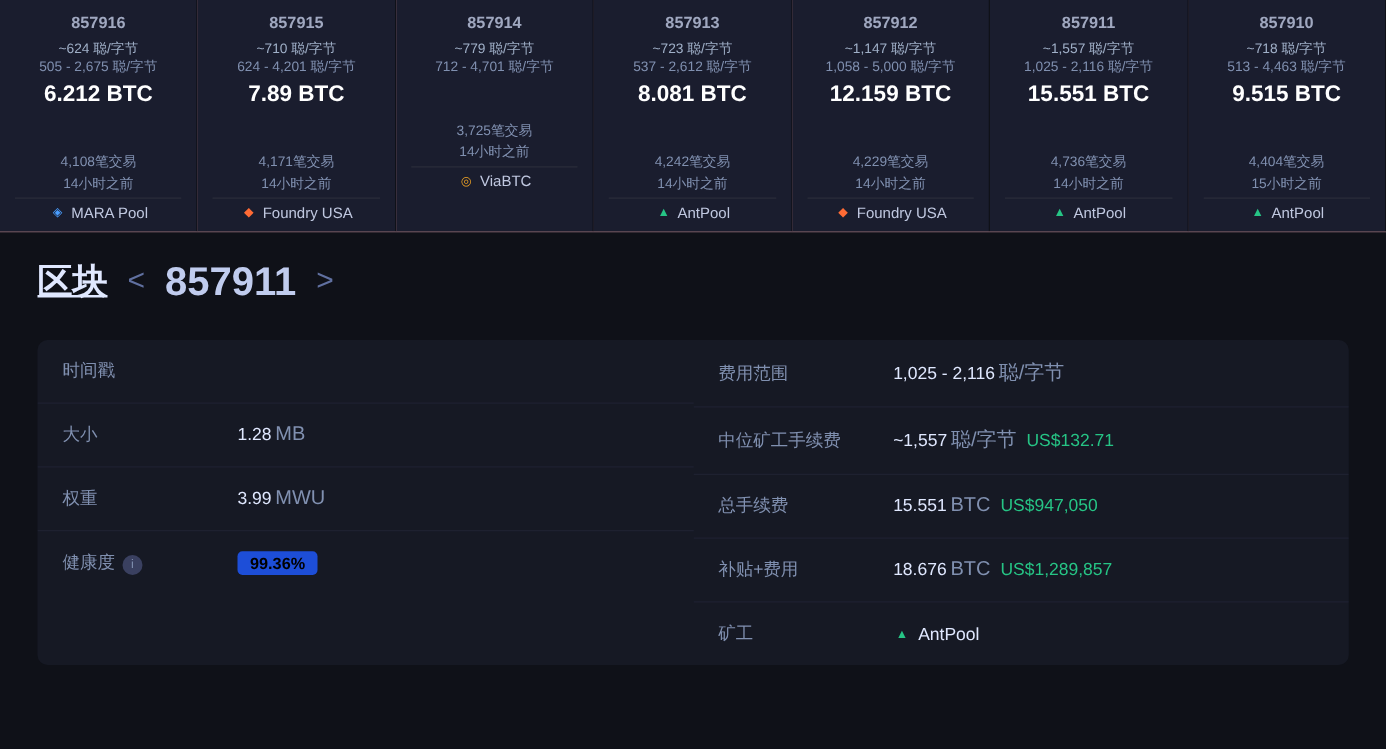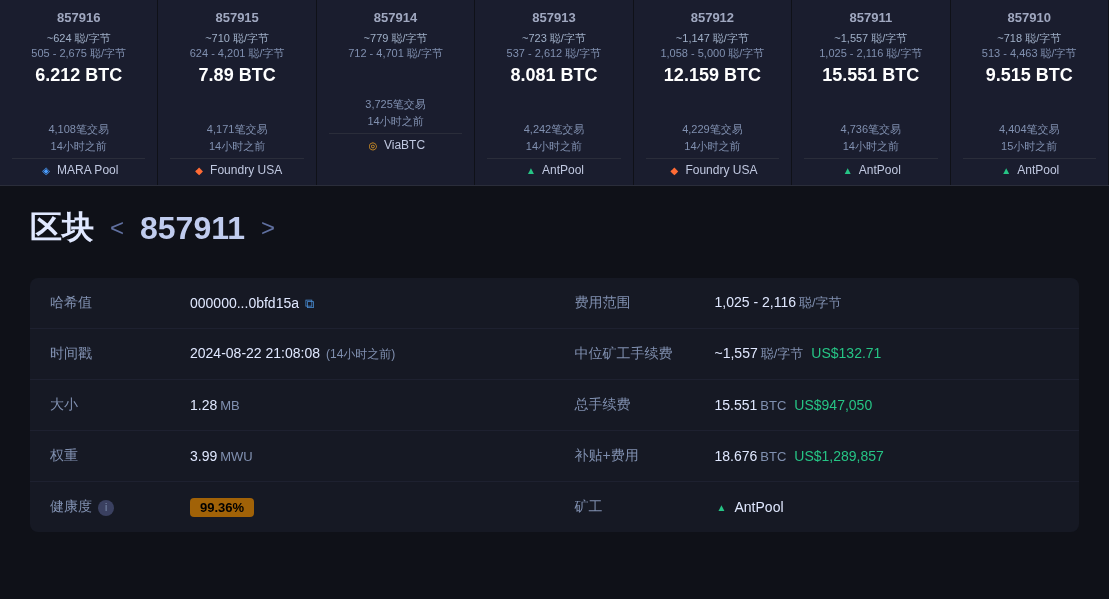--- a/index.html
+++ b/index.html
@@ -108,23 +108,24 @@
       background: #0f1118;
       padding: 20px 30px;
     }
     .block-title {
       display: flex;
       align-items: center;
       gap: 12px;
       margin-bottom: 28px;
     }
     .block-title-text {
-      font-size: 32px;
+      font-size: 28px;
       font-weight: 700;
       color: #e0e8ff;
+      text-decoration: underline;
     }
     .block-title-num {
       font-size: 32px;
       font-weight: 700;
       color: #c0ccee;
     }
     .nav-btn {
       background: none;
       border: none;
       color: #6070a0;
@@ -154,34 +155,34 @@
       font-size: 14px;
       min-width: 140px;
       flex-shrink: 0;
     }
     .detail-value {
       color: #e0e8ff;
       font-size: 14px;
     }
     .detail-value .unit {
       color: #8090b0;
-      font-size: 13px;
+      font-size: 16px;
       margin-left: 3px;
     }
     .detail-value .secondary {
       color: #26c485;
       margin-left: 8px;
     }
     .detail-value .muted {
       color: #8090b0;
       font-size: 12px;
       margin-left: 6px;
     }
     .health-badge {
-      background: #a16207;
+      background: #1d4ed8;
       color: #000;
       font-weight: 700;
       font-size: 13px;
       padding: 2px 10px;
       border-radius: 4px;
     }
     .info-icon {
       display: inline-flex;
       align-items: center;
       justify-content: center;
@@ -300,26 +301,21 @@
     <span class="block-title-text">区块</span>
     <button class="nav-btn">&lt;</button>
     <span class="block-title-num">857911</span>
     <button class="nav-btn">&gt;</button>
   </div>
 
   <div class="detail-grid">
 
     <div id="detail-left">
         <div class="detail-row">
-          <span class="detail-label">哈希值</span>
-          <span class="detail-value"><span class="link">000000...0bfd15a</span><span class="copy-icon">⧉</span></span>
-        </div>
-        <div class="detail-row">
           <span class="detail-label">时间戳</span>
-          <span class="detail-value"><span>2024-08-22 21:08:08</span><span class="muted">(14小时之前)</span></span>
         </div>
         <div class="detail-row">
           <span class="detail-label">大小</span>
           <span class="detail-value"><span>1.28</span><span class="unit">MB</span></span>
         </div>
         <div class="detail-row">
           <span class="detail-label">权重</span>
           <span class="detail-value"><span>3.99</span><span class="unit">MWU</span></span>
         </div>
         <div class="detail-row">

